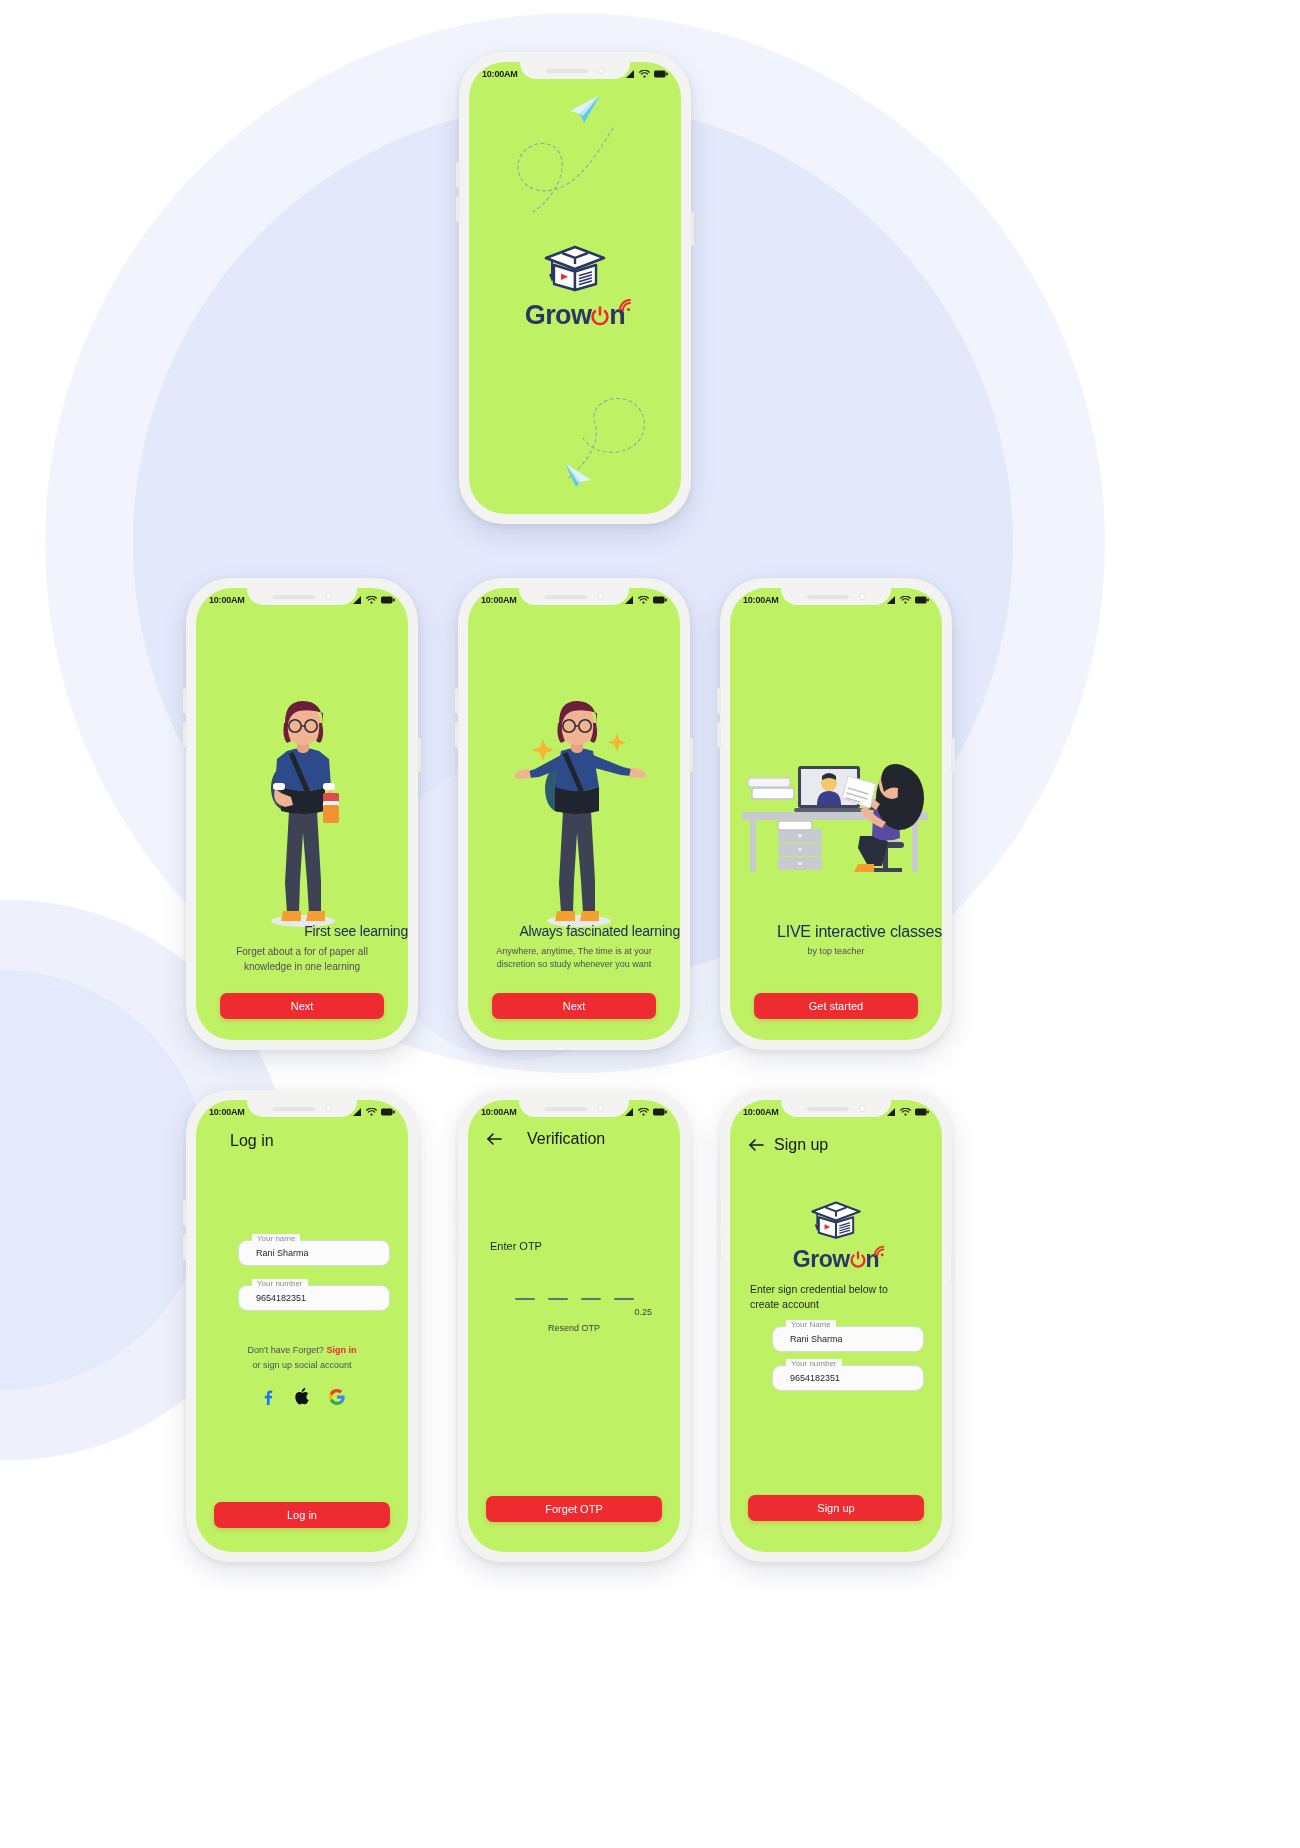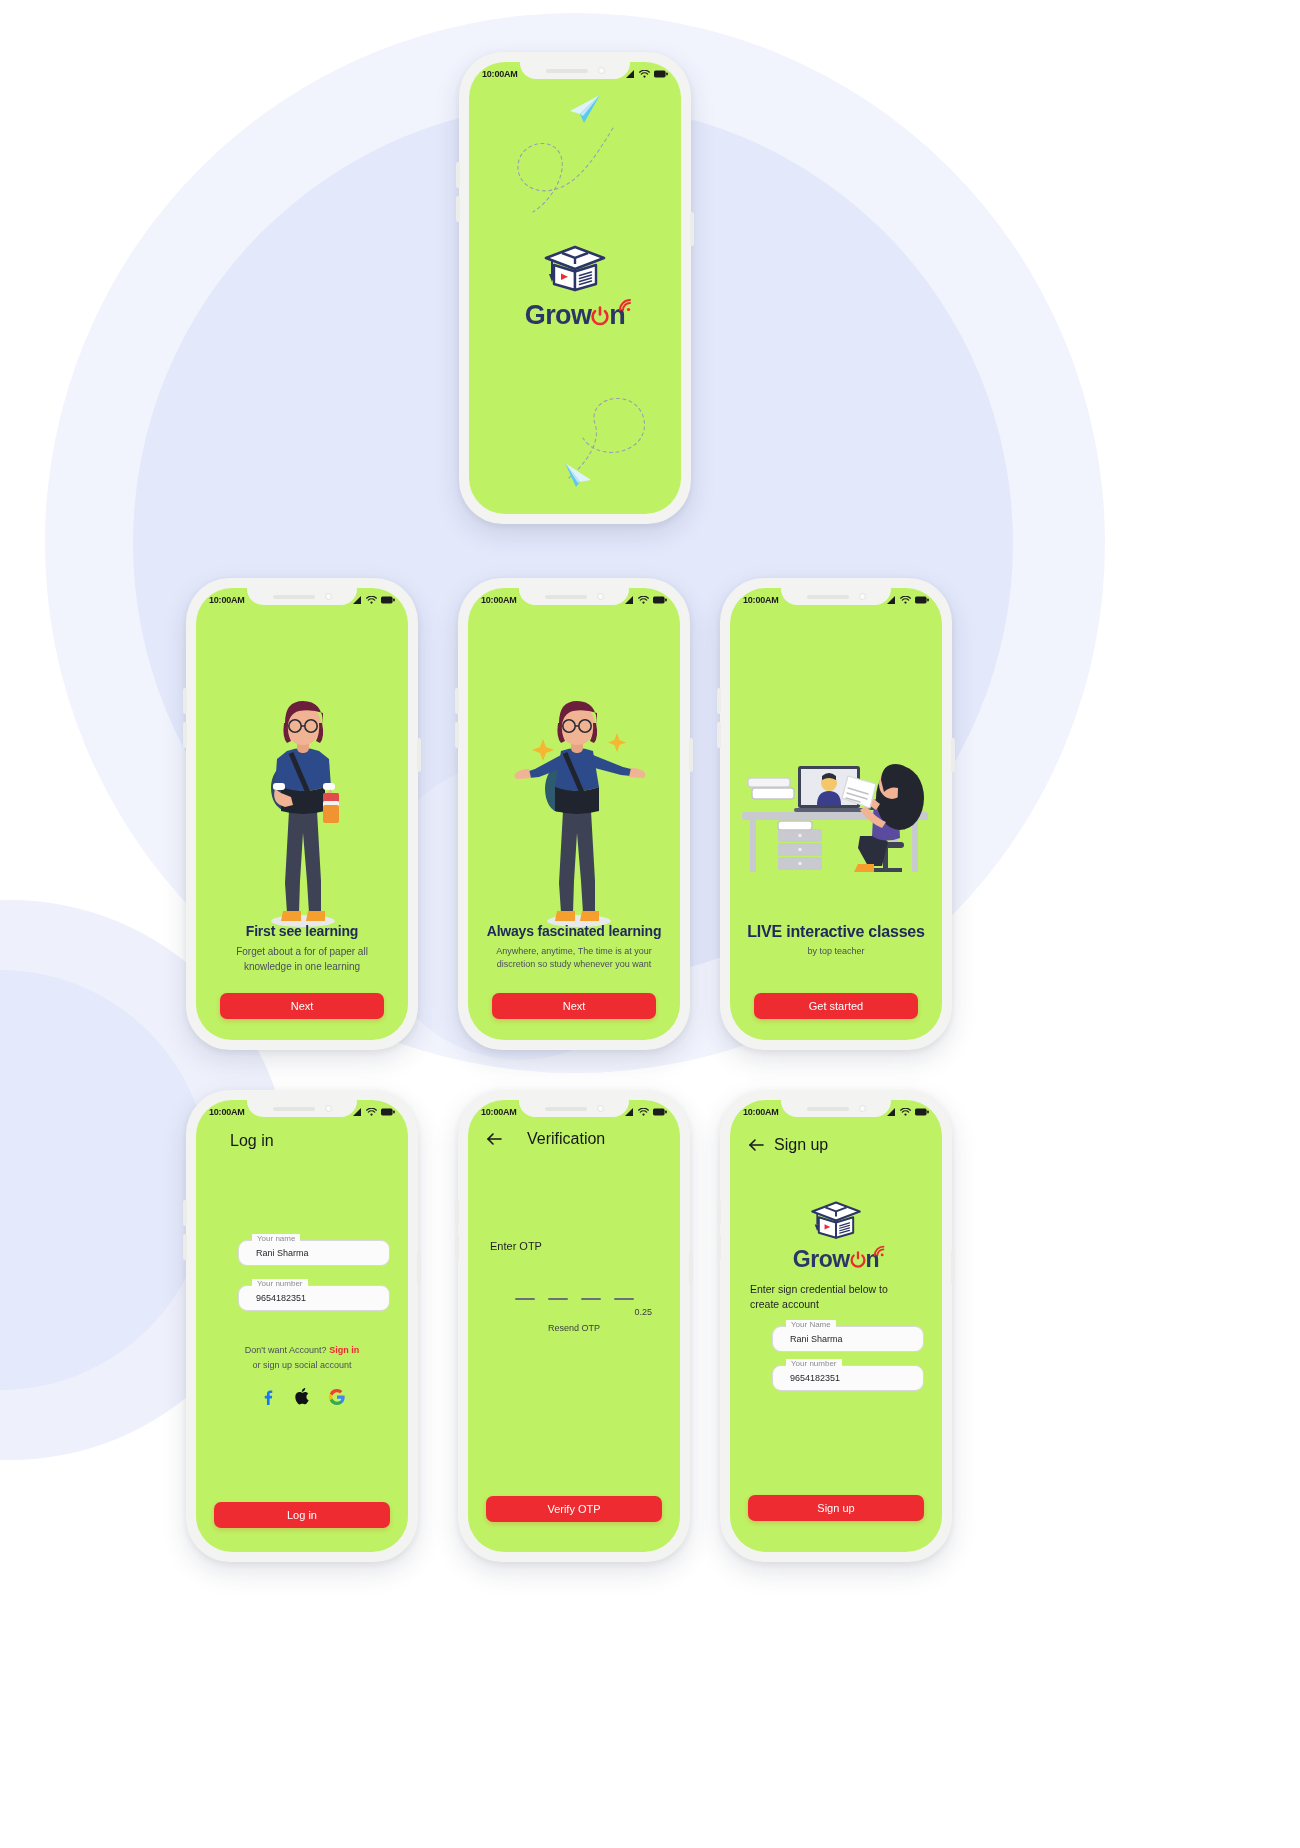--- a/index.html
+++ b/index.html
@@ -64,21 +64,21 @@
   .statusbar .icons { display:flex; align-items:center; }
 
   
   .content { position:absolute; inset:0; }
 
   
   .logo-wrap { display:flex; flex-direction:column; align-items:center; }
 
   
   .ob-title {
-    color:#20295c; font-weight:bold; text-align:center; letter-spacing:-.2px;
+    color:#20295c; font-weight:normal; text-align:right; letter-spacing:-.2px;
   }
   .ob-sub { color:#4a4f5c; text-align:center; line-height:1.45; }
 
   
   .cta {
     background:#ed2b30;
     color:#ffffff;
     border:none;
     border-radius:7px;
     text-align:center;
@@ -492,21 +492,21 @@
         <span class="flabel" style="font-size:8px;">Your name</span>
         <span class="fvalue" style="font-size:9px;">Rani Sharma</span>
       </div>
 
       <div class="field" style="position:absolute; left:18px; right:18px; top:185px; height:26px;">
         <span class="flabel" style="font-size:8px;">Your number</span>
         <span class="fvalue" style="font-size:9px;">9654182351</span>
       </div>
 
       <div class="muted-line" style="position:absolute; left:0; right:0; top:245px; font-size:9px;">
-        <span>Don't want Account?</span>
+        <span>Don't have Forget?</span>
         <span class="accent">Sign in</span>
       </div>
       <div class="muted-line" style="position:absolute; left:0; right:0; top:260px; font-size:9px;">or sign up social account</div>
 
       <div class="socials" style="position:absolute; left:0; right:0; top:288px; gap:20px;">
         <svg width="16" height="16" viewBox="0 0 16 16">
           <path d="M10.6 16 V9.4 h2.2 l.35-2.6 H10.6 V5.15 c0-.75.2-1.26 1.28-1.26 h1.36 V1.56 C13 1.52 12.2 1.44 11.26 1.44 c-1.96 0-3.3 1.2-3.3 3.4 V6.8 H5.8 v2.6 h2.16 V16 Z" fill="#1877f2"></path>
         </svg>
         <svg width="14" height="17" viewBox="0 0 14 17">
           <path d="M11.4 8.9c0-2.1 1.7-3.1 1.8-3.2-1-1.4-2.5-1.6-3-1.7-1.3-.1-2.5.8-3.1.8-.6 0-1.6-.8-2.7-.7-1.4 0-2.7.8-3.4 2-1.4 2.5-.4 6.2 1 8.2.7 1 1.5 2.1 2.6 2.1 1 0 1.4-.7 2.7-.7 1.2 0 1.6.7 2.7.6 1.1 0 1.8-1 2.5-2 .8-1.2 1.1-2.3 1.1-2.3-.1 0-2.2-.8-2.2-3.1Z" fill="#111217"></path>
@@ -569,21 +569,21 @@
         <div class="otp-dash" style="width:20px; height:1.7px;"></div>
         <div class="otp-dash" style="width:20px; height:1.7px;"></div>
         <div class="otp-dash" style="width:20px; height:1.7px;"></div>
         <div class="otp-dash" style="width:20px; height:1.7px;"></div>
       </div>
 
       <div style="position:absolute; right:28px; top:207px; font-size:9px; color:#3c3d44;">0.25</div>
 
       <div style="position:absolute; left:0; right:0; top:223px; text-align:center; font-size:9px; color:#3c3d44;">Resend OTP</div>
 
-      <button class="cta" style="position:absolute; left:18px; right:18px; top:396px; height:26px; font-size:11px;">Verify OTP</button>
+      <button class="cta" style="position:absolute; left:18px; right:18px; top:396px; height:26px; font-size:11px;">Forget OTP</button>
     </div>
   </div>
 </div>
 
 <div class="phone" style="left:720px; top:1090px; width:232px; height:472px;">
   <div class="btn-left" style="top:110px; height:26px;"></div>
   <div class="btn-left" style="top:144px; height:26px;"></div>
   <div class="btn-side" style="top:160px; height:34px;"></div>
   <div class="screen">
 

